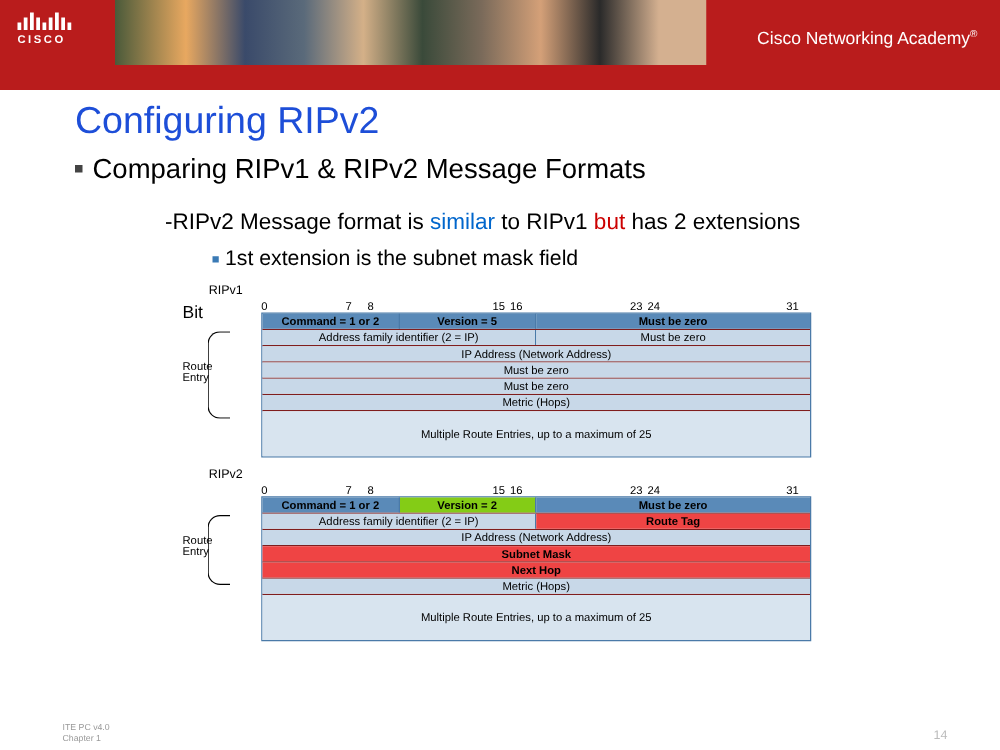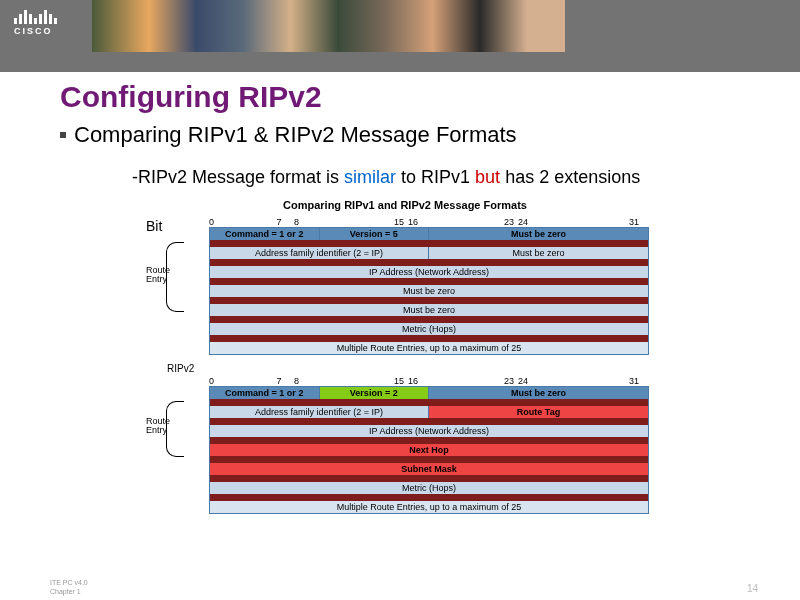--- a/index.html
+++ b/index.html
@@ -1,25 +1,25 @@
 <!DOCTYPE html>
 <html><head>
 <meta charset="utf-8">
 <style>
 *{margin:0;padding:0;box-sizing:border-box;font-family:Arial,Helvetica,sans-serif}
 body{width:800px;height:600px;background:#fff;overflow:hidden;position:relative}
-.banner{height:72px;background:#737373;display:flex;align-items:center;position:relative}
+.banner{height:72px;background:#b91c1c;display:flex;align-items:center;position:relative}
 .faces{height:52px;background:linear-gradient(90deg,#4a5a3a 0%,#e8a860 12%,#3a4a6a 22%,#5a6a7a 32%,#d4b088 42%,#3a4a3a 52%,#7a6a5a 62%,#d4a078 72%,#2a2a2a 82%,#d4b090 92%);position:absolute;left:92px;right:235px;top:0}
 .logo{position:absolute;left:14px;top:10px;color:#fff;font-size:9px;z-index:2}
 .logo-bars{display:flex;gap:2px;margin-bottom:2px}
 .logo-bars span{width:3px;background:#fff;display:inline-block}
 .academy{position:absolute;right:18px;top:22px;color:#fff;font-size:14px;z-index:2}
 .academy sup{font-size:8px}
 .slide{padding:8px 50px 0 60px}
-.title{color:#701a75;font-size:30px;font-weight:bold;margin-bottom:8px}
+.title{color:#1d4ed8;font-size:30px;font-weight:normal;margin-bottom:8px}
 .sub{color:#000;font-size:22px;font-weight:normal;margin-left:0}
 .sub::before{content:"";display:inline-block;width:6px;height:6px;background:#444;margin-right:8px;vertical-align:middle;margin-bottom:3px}
 .body{margin:18px 0 8px 72px;font-size:18px;color:#000;line-height:1.25}
 .blue{color:#06c}
 .red{color:#c00}
 .bullets{margin-left:110px;font-size:17px}
 .bullets div{margin:6px 0;position:relative;padding-left:10px}
 .bullets div::before{content:"";position:absolute;left:0;top:8px;width:5px;height:5px;background:#3a7ab5}
 .indent{padding-left:50px}
 .diagram{margin:10px auto 0;width:520px}
@@ -27,28 +27,28 @@
 .proto{margin-bottom:8px}
 .plabel{font-size:10px;margin-left:22px;margin-bottom:2px}
 .bitrow{display:flex;font-size:9px;margin-left:64px}
 .bitrow div{text-align:center}
 .tbl{margin-left:64px;width:440px;border:1px solid #4a7aa8;position:relative}
 .brace{position:absolute;left:-44px;top:14px;height:70px;width:18px;border-left:1px solid #000;border-top:1px solid #000;border-bottom:1px solid #000;border-radius:10px 0 0 10px}
 .brace2{height:56px}
 .blt{position:absolute;left:-64px;top:38px;font-size:9px;line-height:1.1}
 .blt2{top:30px}
 .bit{position:absolute;left:-64px;top:-10px;font-size:14px}
-.row{display:flex;font-size:9px;border-bottom:7px solid #7f1d1d}
+.row{display:flex;font-size:9px;border-bottom:1px solid #7f1d1d}
 .row:last-child{border-bottom:none}
 .cell{text-align:center;padding:1px 2px;border-right:1px solid #4a7aa8}
 .cell:last-child{border-right:none}
 .hdr .cell{background:#5a8ab8;color:#000;font-weight:bold}
 .lt{background:#c8d8e8}
 .or{background:#ef4444;font-weight:bold;color:#000}
-.btm{background:#d8e4ef;font-size:9px;text-align:center;padding:1px}
+.btm{background:#d8e4ef;font-size:9px;text-align:center;padding:13px}
 .footer-l{position:absolute;bottom:4px;left:50px;font-size:7px;color:#999;line-height:1.2}
 .footer-r{position:absolute;bottom:6px;right:42px;font-size:10px;color:#bbb}
 </style>
 </head>
 <body>
 
 <div class="banner">
   <div class="faces"></div>
   <div class="logo">
     <div class="logo-bars">
@@ -57,35 +57,37 @@
         <span style="height:14px"></span>
         <span style="height:10px;margin-top:4px"></span>
         <span style="height:6px;margin-top:8px"></span>
         <span style="height:10px;margin-top:4px"></span>
         <span style="height:14px"></span>
         <span style="height:10px;margin-top:4px"></span>
         <span style="height:6px;margin-top:8px"></span>
     </div>
     <div style="letter-spacing:2px;font-weight:bold">CISCO</div>
   </div>
+  <div class="academy"><span>Cisco Networking Academy</span><sup>®</sup></div>
 </div>
 
 <div class="slide">
   <div class="title">Configuring RIPv2</div>
   <div class="sub">Comparing RIPv1 &amp; RIPv2  Message Formats</div>
   <div class="body">
     <span>-RIPv2 Message format is </span><span class="blue">similar</span><span> to RIPv1 </span><span class="red">but</span><span> has 2 extensions</span>
   </div>
   <div class="bullets">
+    <div>1st extension is the subnet mask field</div>
   </div>
 
   <div class="diagram">
-    <div class="dtitle">Comparing RIPv1 and RIPv2 Message Formats</div>
 
     <div class="proto">
+      <div class="plabel">RIPv1</div>
       <div class="bitrow">
         <div style="width:55px;text-align:left">0</div>
         <div style="width:30px">7</div>
         <div style="width:30px;text-align:left">8</div>
         <div style="width:80px;text-align:right">15</div>
         <div style="width:30px;text-align:left;padding-left:4px">16</div>
         <div style="width:80px;text-align:right">23</div>
         <div style="width:30px;text-align:left;padding-left:4px">24</div>
         <div style="width:95px;text-align:right">31</div>
       </div>
@@ -139,24 +141,24 @@
           <div class="cell" style="width:50%">Must be zero</div>
         </div>
         <div class="row">
           <div class="cell lt" style="width:50%">Address family identifier (2 = IP)</div>
           <div class="cell or" style="width:50%">Route Tag</div>
         </div>
         <div class="row">
             <div class="cell lt" style="width:100%">IP Address (Network Address)</div>
           </div>
         <div class="row">
-            <div class="cell or" style="width:100%">Next Hop</div>
+            <div class="cell or" style="width:100%">Subnet Mask</div>
           </div>
         <div class="row">
-            <div class="cell or" style="width:100%">Subnet Mask</div>
+            <div class="cell or" style="width:100%">Next Hop</div>
           </div>
         <div class="row">
             <div class="cell lt" style="width:100%">Metric (Hops)</div>
           </div>
         <div class="btm">Multiple Route Entries, up to a maximum of 25</div>
       </div>
     </div>
   </div>
 </div>
 

